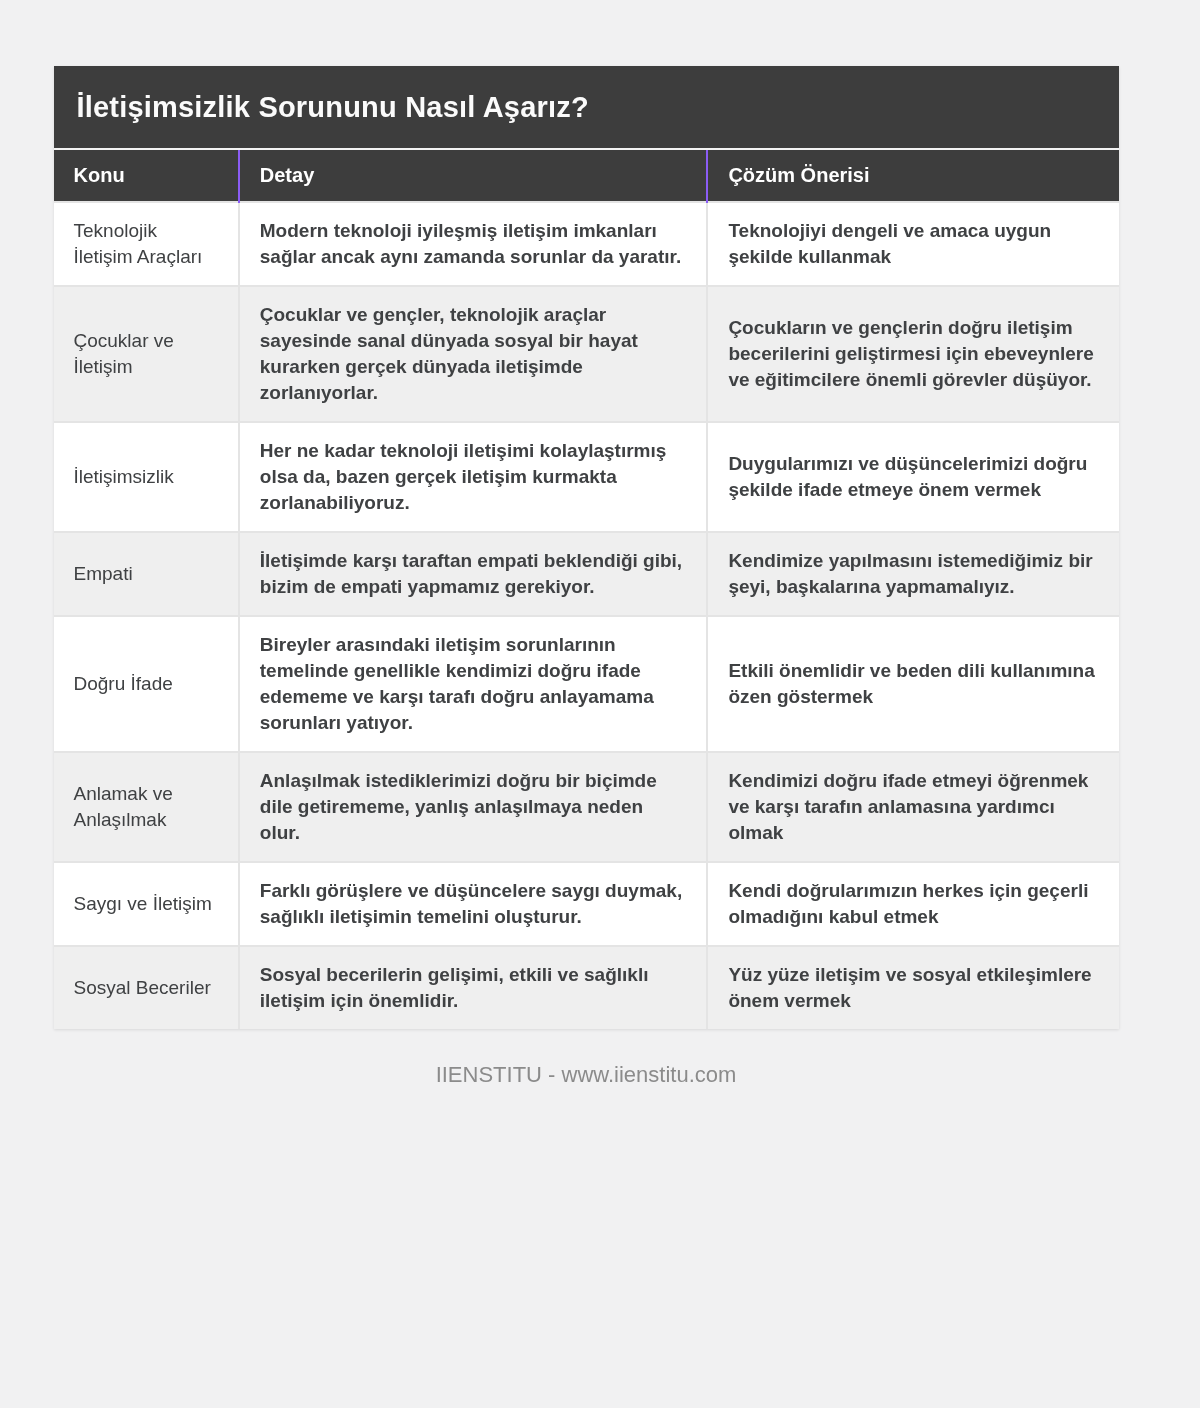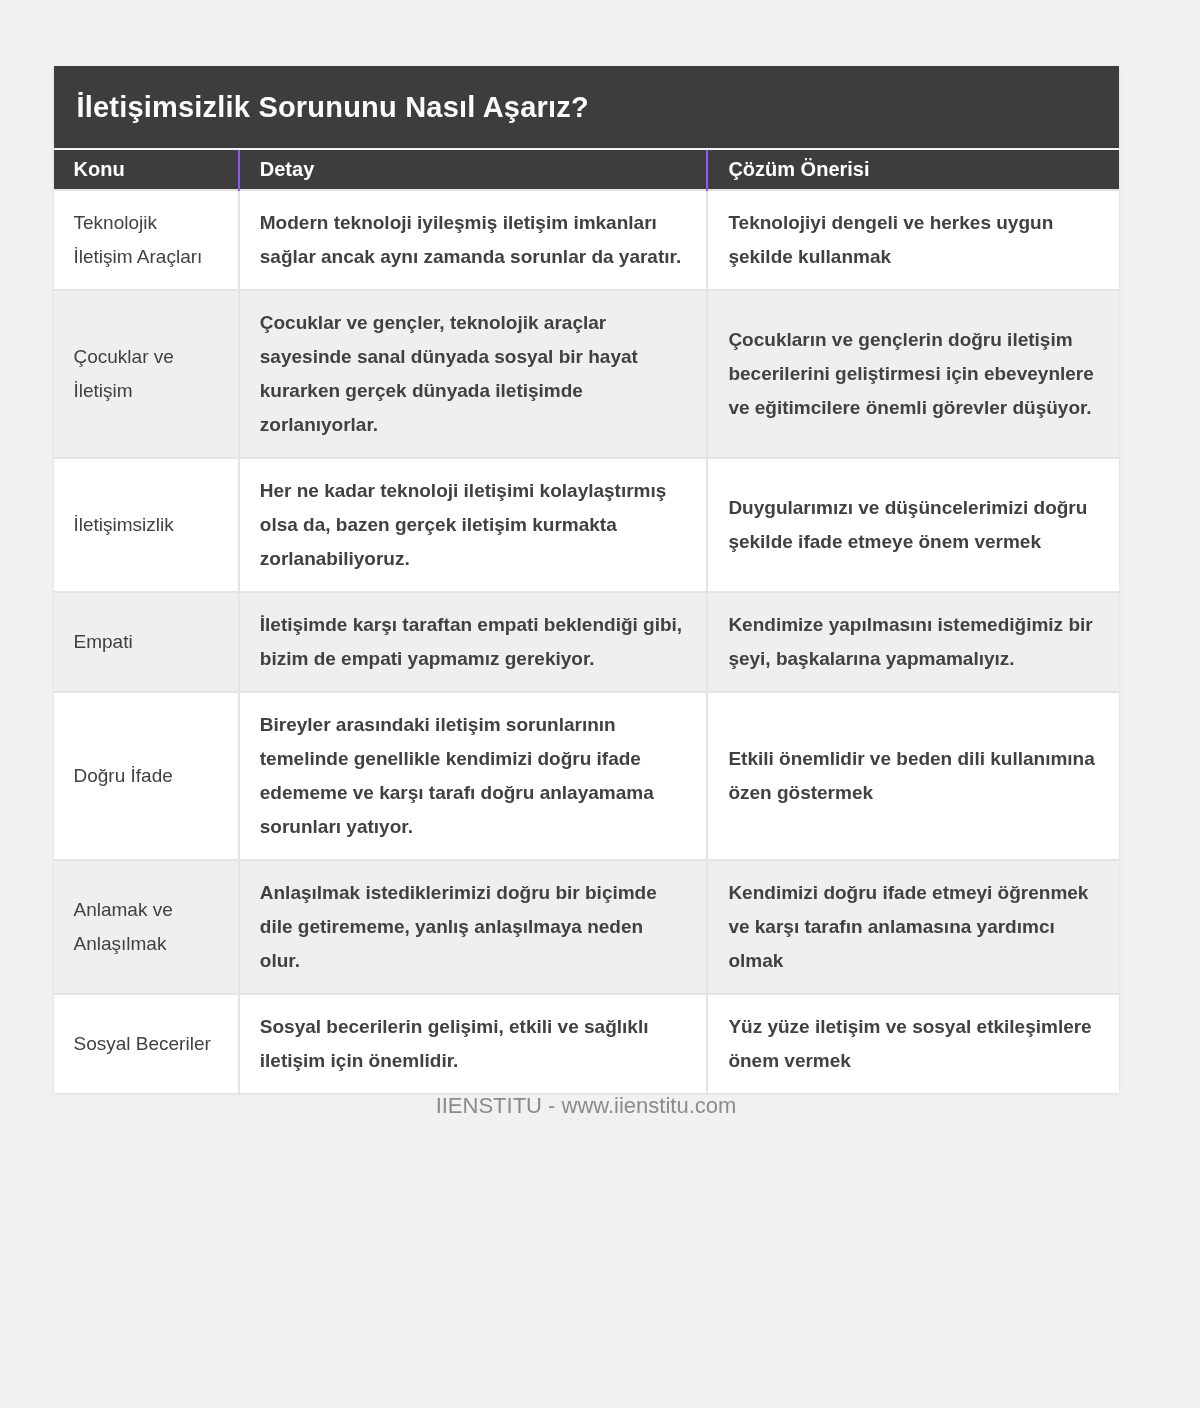--- a/index.html
+++ b/index.html
@@ -38,48 +38,49 @@
     width: 100%;
     border-collapse: collapse;
     table-layout: fixed;
   }
   table.main-table th {
     background: #3d3d3d;
     color: #ffffff;
     text-align: left;
     font-size: 20px;
     font-weight: bold;
-    padding: 8px 20px;
+    padding: 14px 20px;
     vertical-align: middle;
   }
   table.main-table th + th {
     border-left: 2px solid #8b5cf6;
   }
   table.main-table td {
     font-size: 19px;
-    line-height: 34px;
+    line-height: 26px;
     color: #3f4143;
     padding: 15px 20px;
     vertical-align: middle;
     border-top: 2px solid #e4e4e4;
     word-wrap: break-word;
   }
   table.main-table td + td {
     border-left: 2px solid #e4e4e4;
     font-weight: bold;
   }
   table.main-table tbody tr:nth-child(odd)  { background: #ffffff; }
   table.main-table tbody tr:nth-child(even) { background: #efefef; }
   .col-konu  { width: 17.4%; }
   .col-detay { width: 44.0%; }
   .col-cozum { width: 38.6%; }
   .footer {
     text-align: center;
     color: #8b8b8b;
     font-size: 22px;
+    margin-top: 33px;
     padding-bottom: 40px;
   }
 </style>
 </head>
 <body>
 
 <div class="page">
   <div class="card">
     <div class="title-bar">İletişimsizlik Sorununu Nasıl Aşarız?</div>
     <table class="main-table">
@@ -92,21 +93,21 @@
         <tr>
           <th>Konu</th>
           <th>Detay</th>
           <th>Çözüm Önerisi</th>
         </tr>
       </thead>
       <tbody>
           <tr>
             <td>Teknolojik İletişim Araçları</td>
             <td>Modern teknoloji iyileşmiş iletişim imkanları sağlar ancak aynı zamanda sorunlar da yaratır.</td>
-            <td>Teknolojiyi dengeli ve herkes uygun şekilde kullanmak</td>
+            <td>Teknolojiyi dengeli ve amaca uygun şekilde kullanmak</td>
           </tr>
           <tr>
             <td>Çocuklar ve İletişim</td>
             <td>Çocuklar ve gençler, teknolojik araçlar sayesinde sanal dünyada sosyal bir hayat kurarken gerçek dünyada iletişimde zorlanıyorlar.</td>
             <td>Çocukların ve gençlerin doğru iletişim becerilerini geliştirmesi için ebeveynlere ve eğitimcilere önemli görevler düşüyor.</td>
           </tr>
           <tr>
             <td>İletişimsizlik</td>
             <td>Her ne kadar teknoloji iletişimi kolaylaştırmış olsa da, bazen gerçek iletişim kurmakta zorlanabiliyoruz.</td>
             <td>Duygularımızı ve düşüncelerimizi doğru şekilde ifade etmeye önem vermek</td>
@@ -120,20 +121,25 @@
             <td>Doğru İfade</td>
             <td>Bireyler arasındaki iletişim sorunlarının temelinde genellikle kendimizi doğru ifade edememe ve karşı tarafı doğru anlayamama sorunları yatıyor.</td>
             <td>Etkili önemlidir ve beden dili kullanımına özen göstermek</td>
           </tr>
           <tr>
             <td>Anlamak ve Anlaşılmak</td>
             <td>Anlaşılmak istediklerimizi doğru bir biçimde dile getirememe, yanlış anlaşılmaya neden olur.</td>
             <td>Kendimizi doğru ifade etmeyi öğrenmek ve karşı tarafın anlamasına yardımcı olmak</td>
           </tr>
           <tr>
+            <td>Saygı ve İletişim</td>
+            <td>Farklı görüşlere ve düşüncelere saygı duymak, sağlıklı iletişimin temelini oluşturur.</td>
+            <td>Kendi doğrularımızın herkes için geçerli olmadığını kabul etmek</td>
+          </tr>
+          <tr>
             <td>Sosyal Beceriler</td>
             <td>Sosyal becerilerin gelişimi, etkili ve sağlıklı iletişim için önemlidir.</td>
             <td>Yüz yüze iletişim ve sosyal etkileşimlere önem vermek</td>
           </tr>
         </tbody>
     </table>
   </div>
   <div class="footer">IIENSTITU - www.iienstitu.com</div>
 </div>
 

